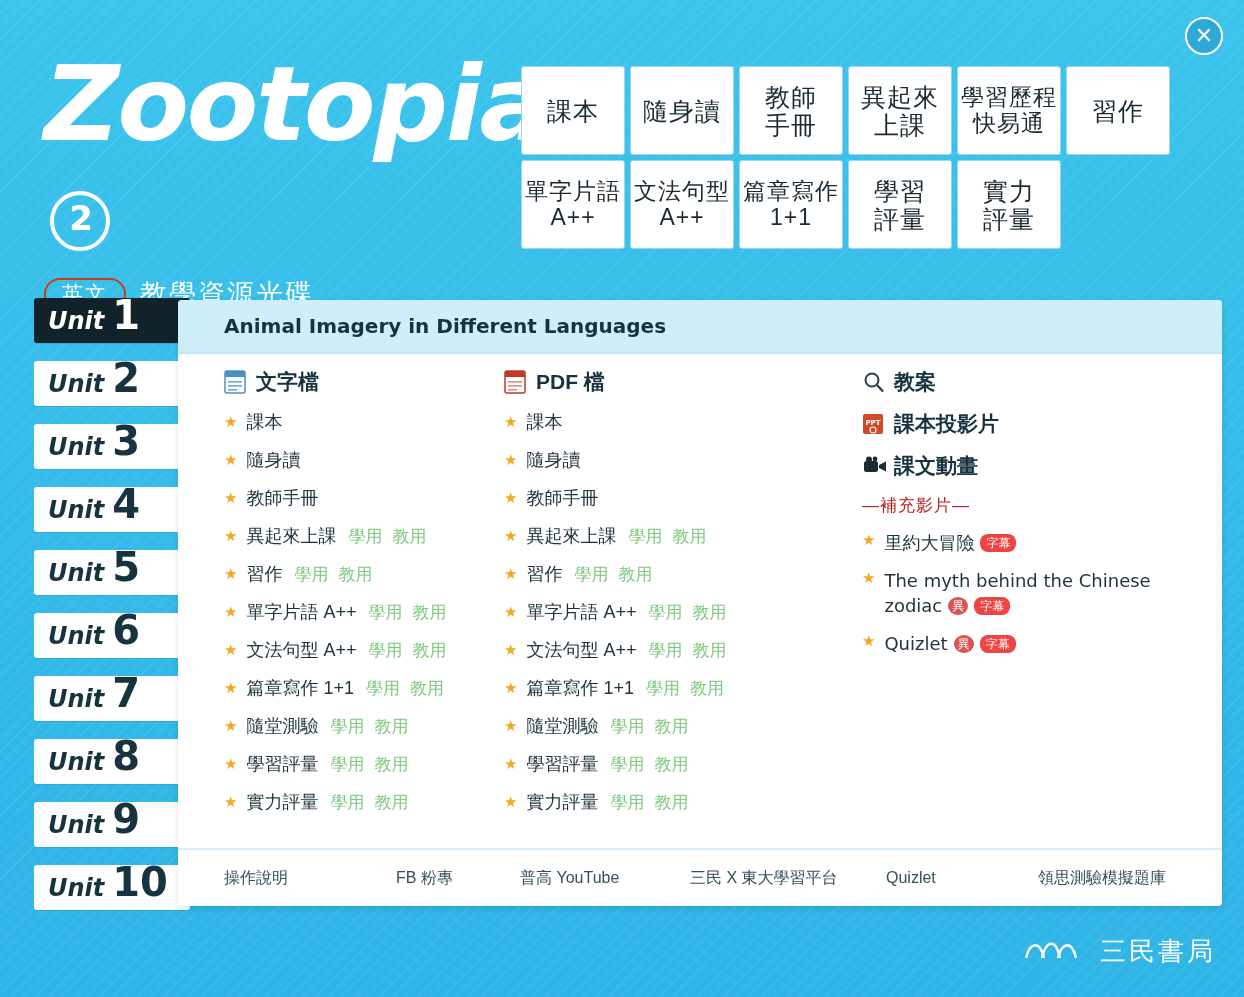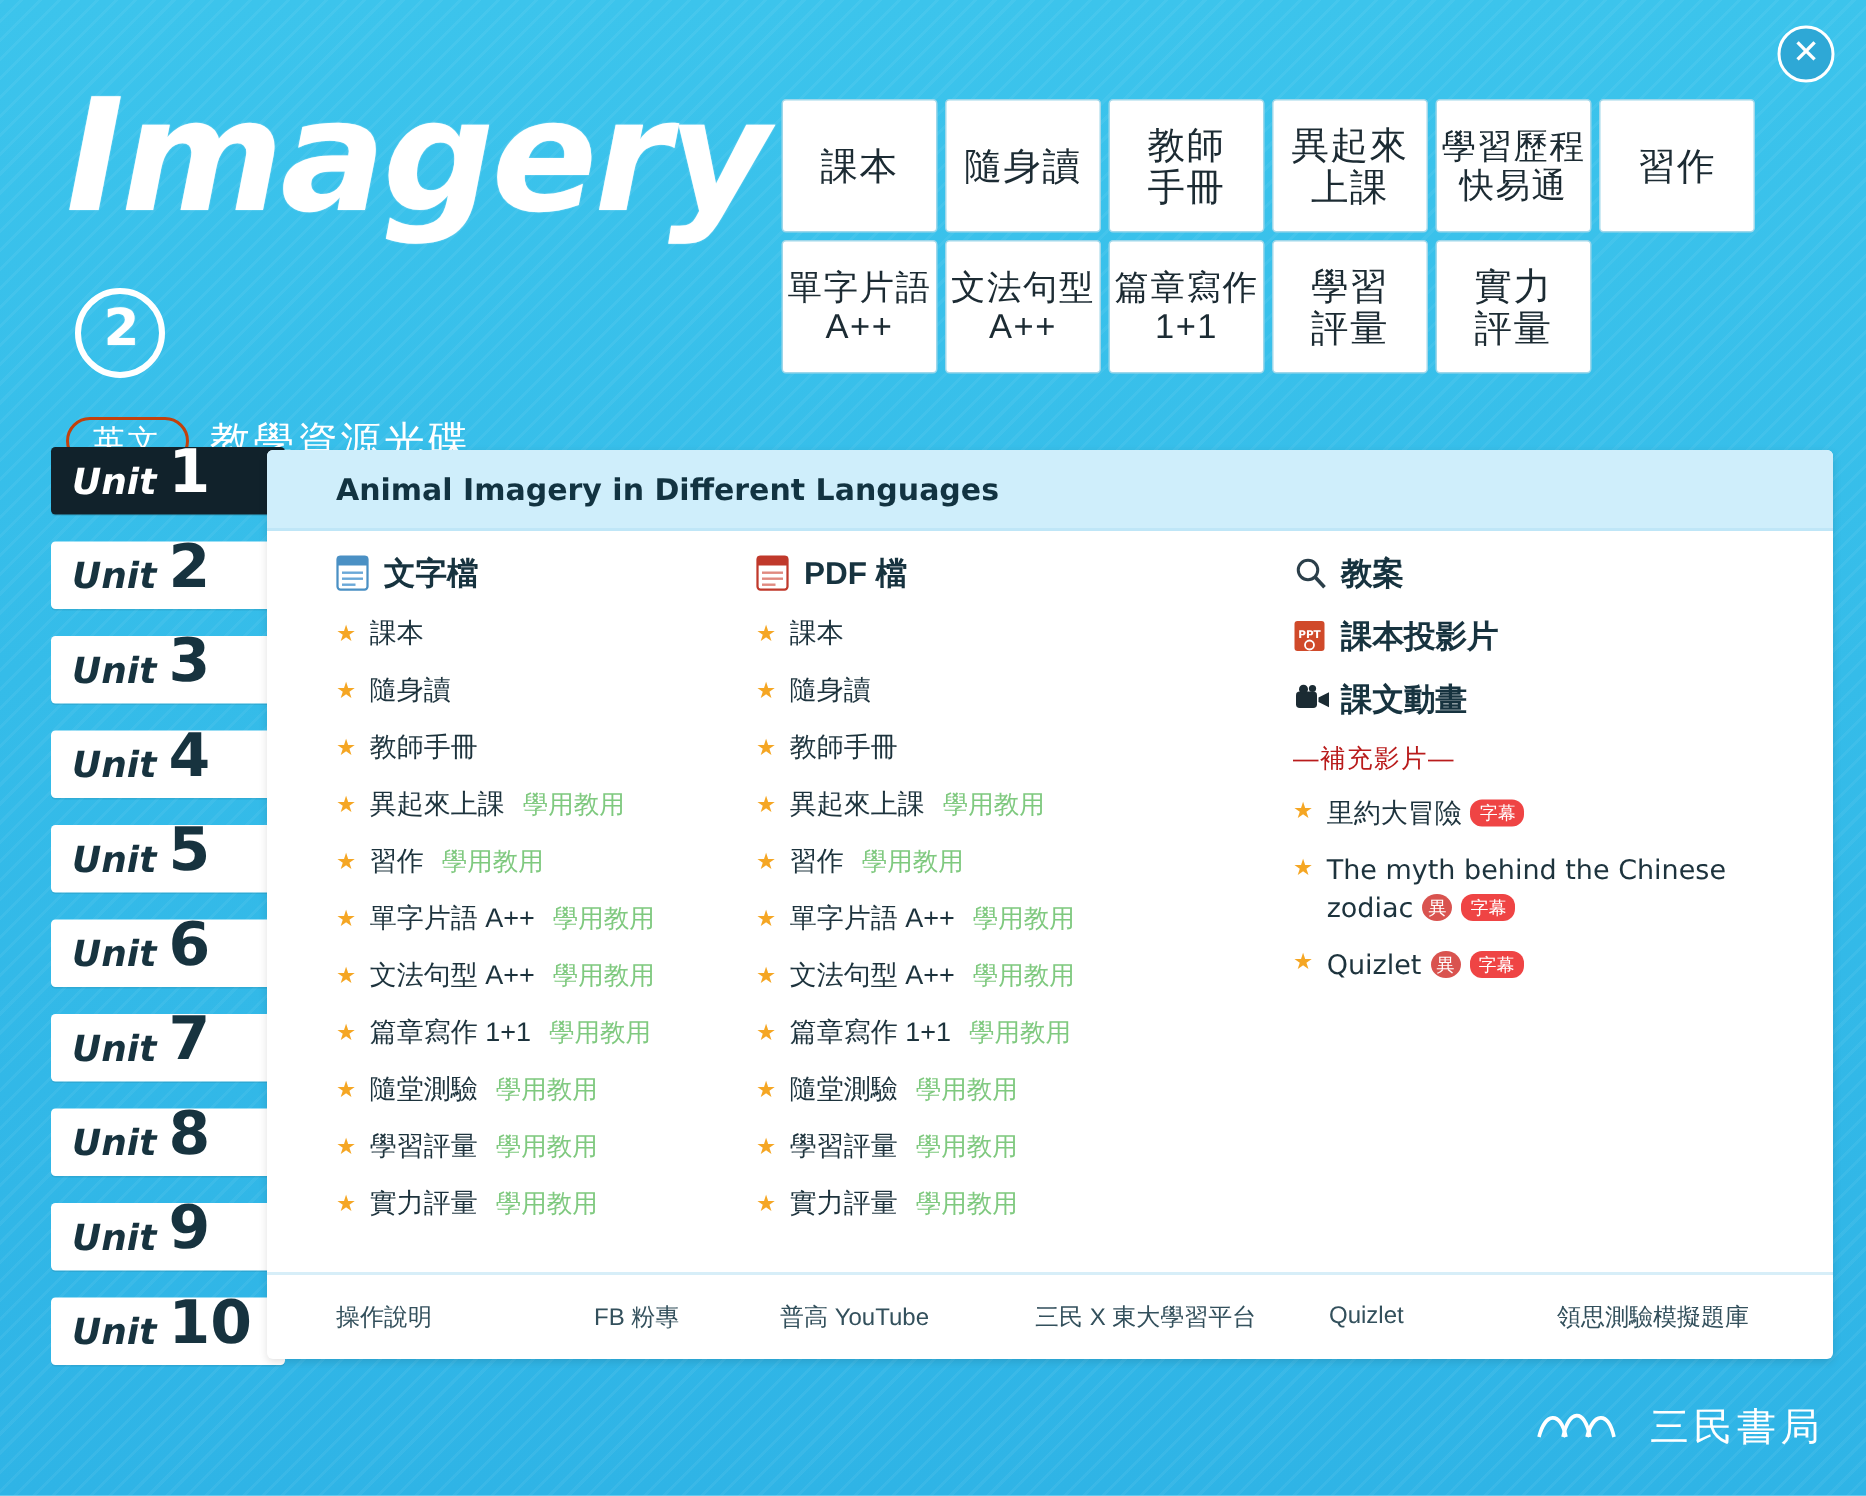--- a/index.html
+++ b/index.html
@@ -127,21 +127,21 @@
     font-size:21px; color:#17333f; font-weight:bold;
     margin-bottom:14px; cursor:default;
   }
   .item{
     display:flex; align-items:center;
     font-size:18px; color:#1d333d; margin-bottom:14px;
     white-space:nowrap;
   }
   .star{ color:#f5a623; font-size:15px; margin-right:9px; }
   .item .name{ min-width:0; }
-  .tags{ margin-left:12px; display:flex; }
+  .tags{ margin-left:12px; display:flex; gap:10px; }
   .tag{ color:#7fc97f; font-size:17px; cursor:pointer; }
   .sep{
     font-size:17px; color:#b91c1c; margin:10px 0 14px 0; letter-spacing:1px;
   }
   .vid-item{
     display:flex; align-items:flex-start;
     font-size:18px; margin-bottom:14px; color:#1d333d;
   }
   .vid-item .vtext{ font-family:"DejaVu Sans", sans-serif; line-height:1.35;}
   .badge{
@@ -182,21 +182,21 @@
 <div class="bg-texture"></div>
 
 <div class="stage">
 
   <div class="close-btn">
     <span>✕</span>
   </div>
 
   <div class="logo-wrap">
     <div class="logo-text">
-      <span>Imagery</span><span class="logo-num">2</span>
+      <span>Zootopia</span><span class="logo-num">2</span>
     </div>
     <div class="logo-sub">
       <span class="logo-pill">英文</span>
       <span class="logo-sub-text">教學資源光碟</span>
     </div>
   </div>
 
   <div class="book-grid">
     <div class="book-cell">
         <span>課本</span>

